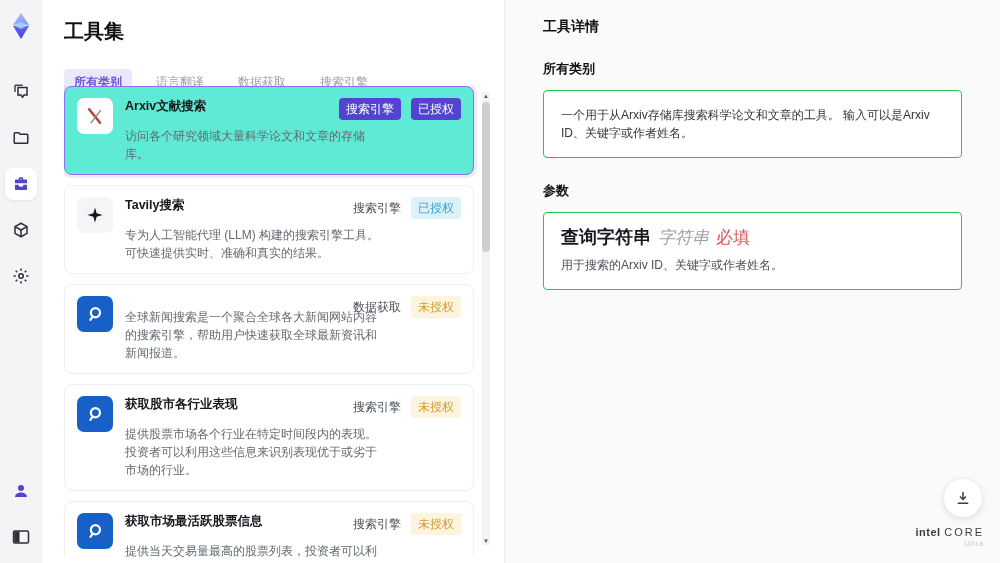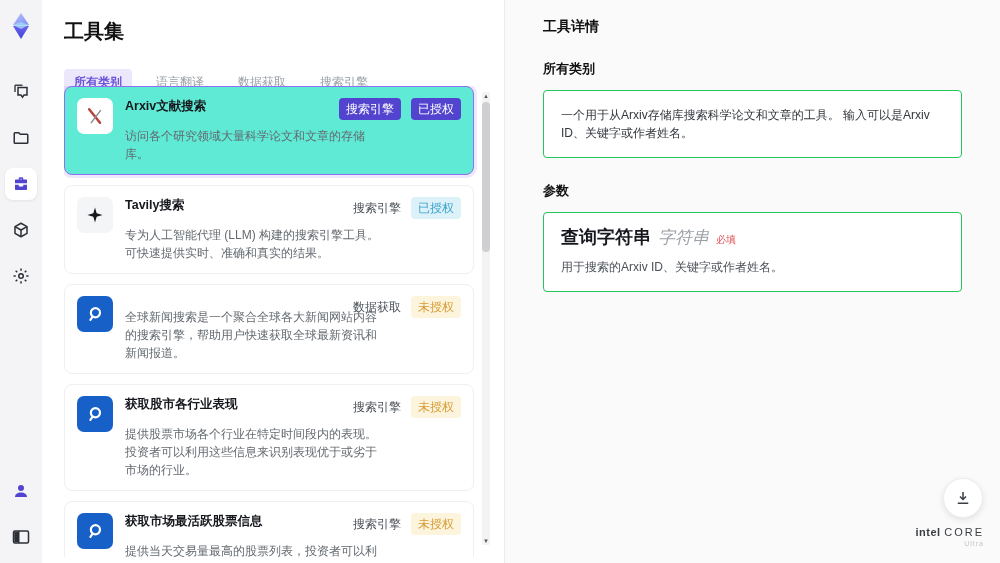--- a/index.html
+++ b/index.html
@@ -79,21 +79,21 @@
   }
   .detail-title { font-size:14px; font-weight:bold; color:#111; }
   .section-heading { font-size:13px; font-weight:bold; color:#111; margin-top:24px; }
   .detail-box {
     background:#fff; border:1px solid #22c55e; border-radius:4px;
     margin-top:12px; padding:15px 17px; font-size:12px; color:#33373d; line-height:18px;
   }
   .param-row { display:flex; align-items:baseline; gap:7px; }
   .param-name { font-size:18px; font-weight:bold; color:#16181d; }
   .param-type { font-size:17px; color:#9aa0a6;font-style:italic; }
-  .param-required { font-size:10px; color:#e05555; }
+  .param-required { font-size:17px; color:#e05555; }
   .param-desc { margin-top:9px; font-size:12px; color:#4b5158; }
   
   .download-btn {
     position:absolute; right:17px; bottom:45px; width:40px; height:40px; border-radius:50%;
     background:#fff; border:1px solid #ededed; box-shadow:0 2px 6px rgba(0,0,0,.10);
     display:flex; align-items:center; justify-content:center; cursor:pointer;
   }
   .brand { position:absolute; right:16px; bottom:14px; text-align:right; line-height:11px;margin-top:16px; }
   .brand .row { font-size:11px; color:#3a3d42; letter-spacing:.5px; }
   .brand .intel { font-weight:bold; text-transform:lowercase; }

